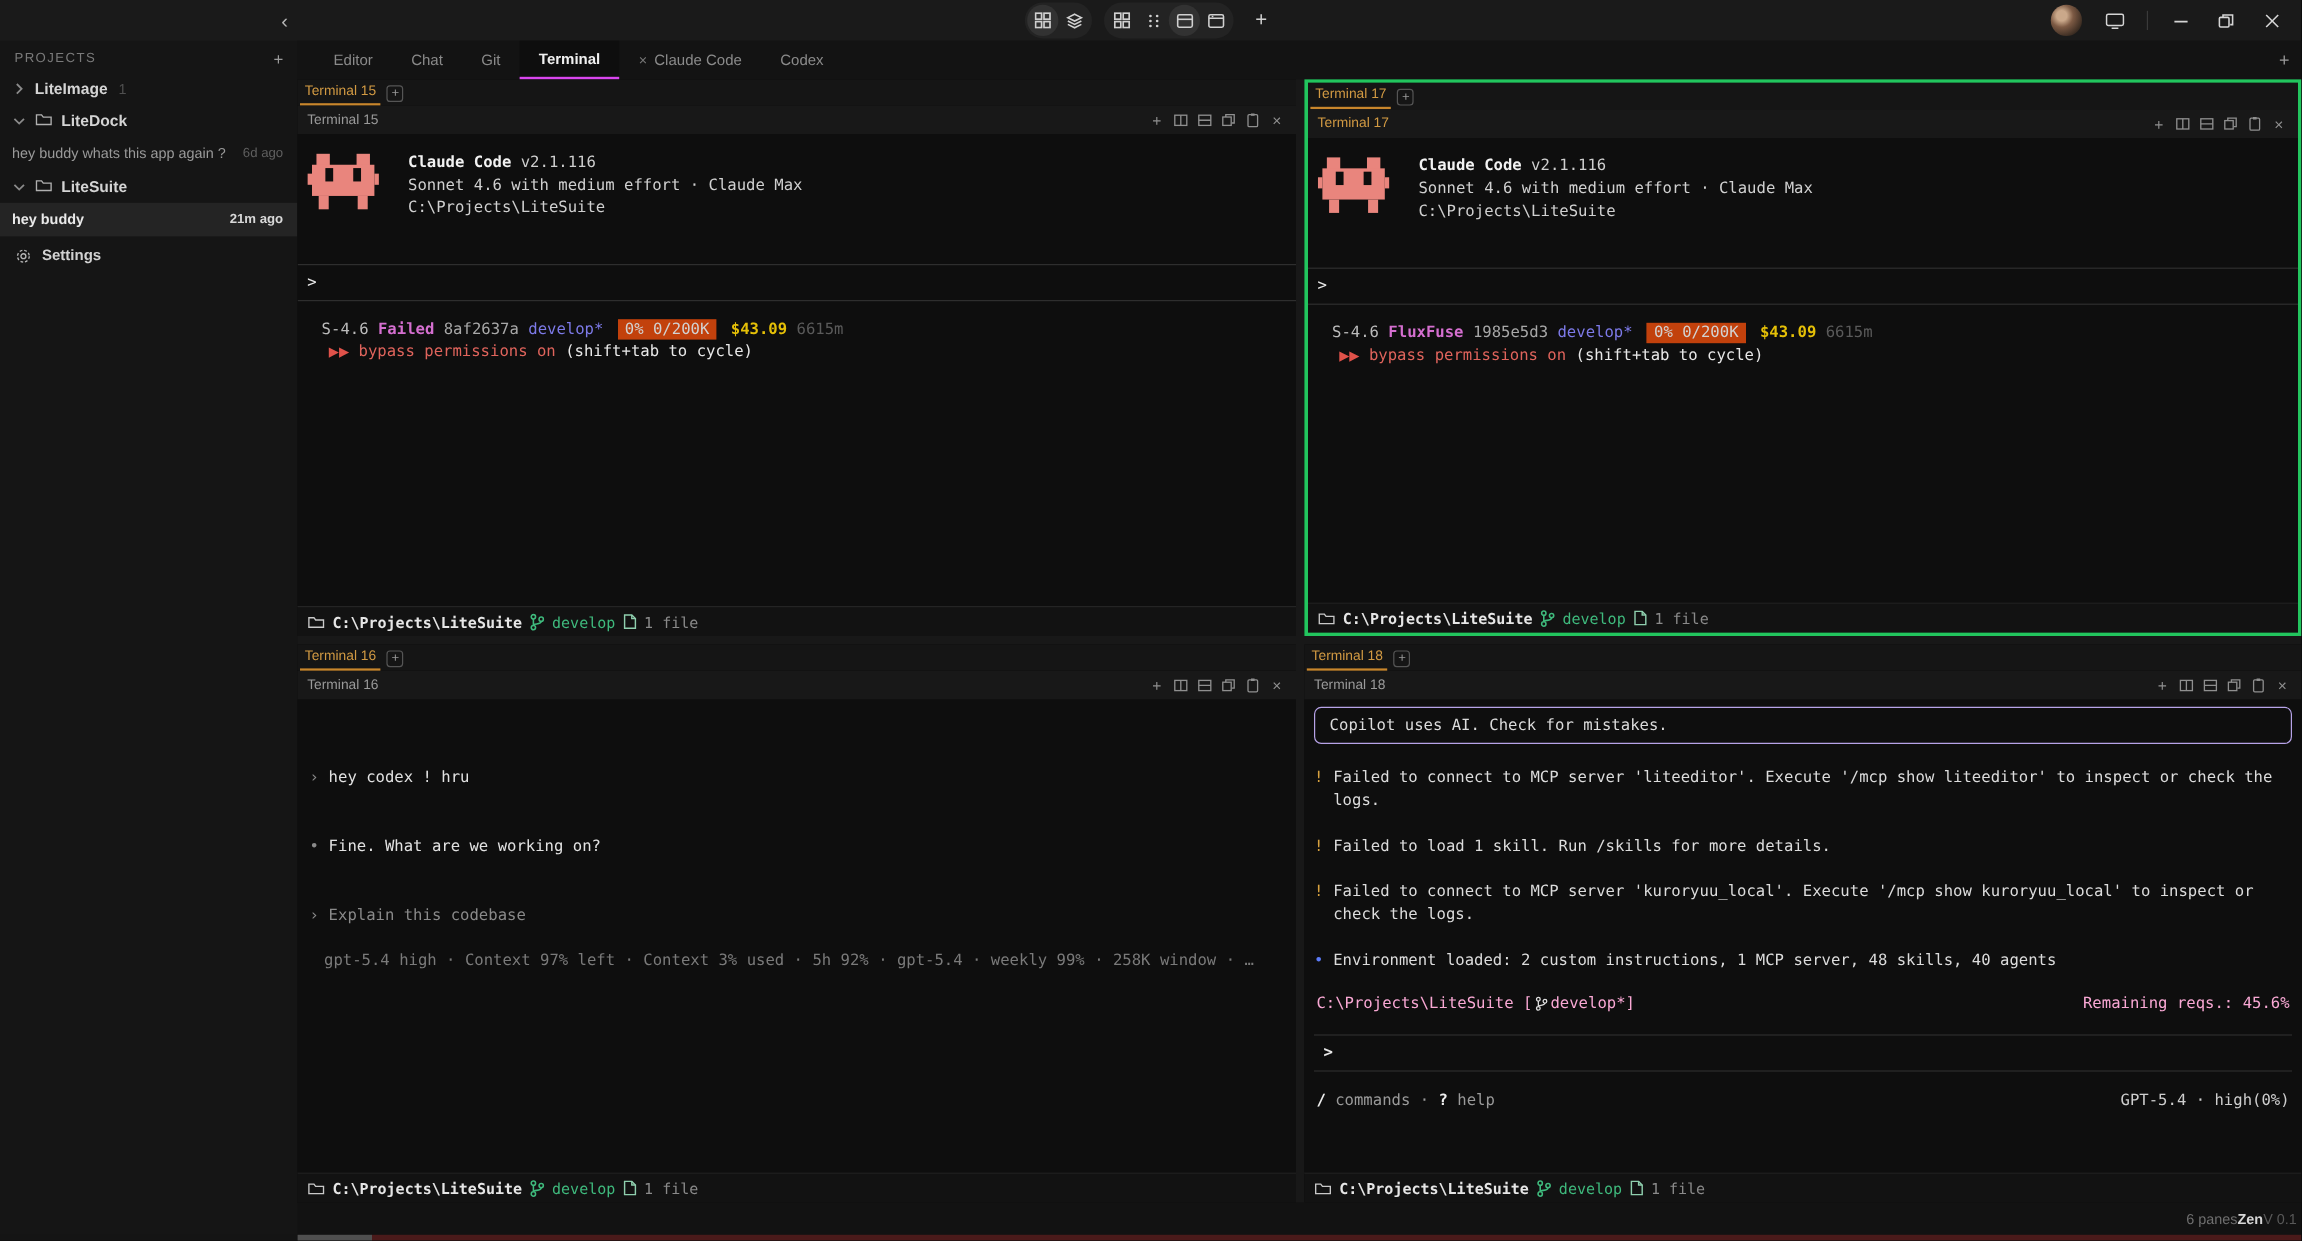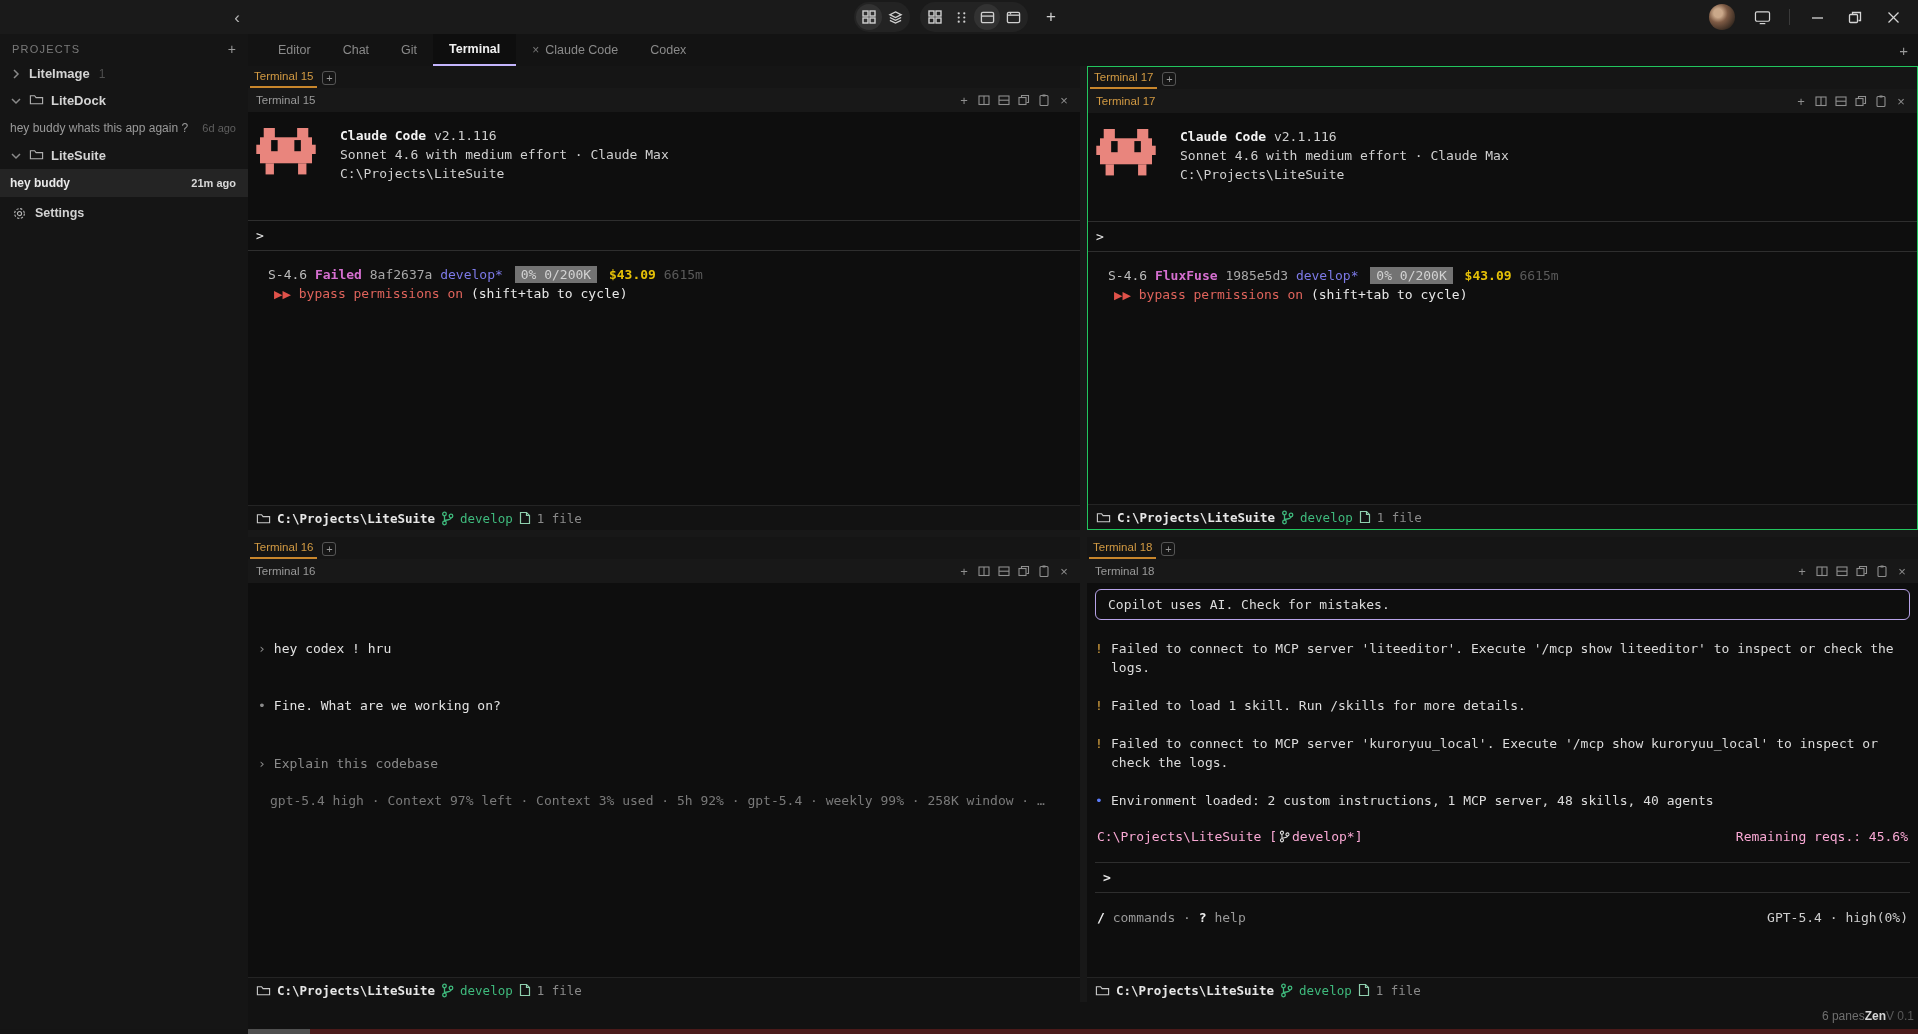--- a/index.html
+++ b/index.html
@@ -46,28 +46,28 @@
   .settings-row { height:28px; display:flex; align-items:center; gap:8px; padding:0 12px; margin-top:2px; }
   .settings-row svg { stroke:#b5b5b5; fill:none; stroke-width:1.2; }
   .settings-label { font-size:12.5px; font-weight:bold; color:#d2d2d2; }
 
   
   .content { flex:1; display:flex; flex-direction:column; min-width:0; background:#181818; }
 
   
   .tabbar { height:32px; flex:0 0 32px; background:#131313; display:flex; align-items:stretch; padding-left:14px; position:relative; }
   .tab { display:flex; align-items:center; padding:0 16px; font-size:12.5px; color:#8a8a8a; gap:6px; }
-  .tab.active { background:#0e0e0e; color:#f0f0f0; font-weight:bold; border-bottom:2px solid #c4b5fd; }
+  .tab.active { background:#0e0e0e; color:#f0f0f0; font-weight:bold; border-bottom:2px solid #d946ef; }
   .tab .tab-x { color:#777; font-size:12px; }
   .tabbar-add { position:absolute; right:10px; top:0; height:32px; display:flex; align-items:center; color:#9a9a9a; font-size:15px; }
 
   
   .grid { flex:1; display:grid; grid-template-columns:832px 831px; grid-template-rows:464px 465px; gap:7px; background:#181818; min-height:0; }
   .pane { display:flex; flex-direction:column; background:#0e0e0e; min-width:0; min-height:0; }
-  .pane.active { border:1px solid #22c55e; }
+  .pane.active { border:3px solid #22c55e; }
   .pane-tabrow { height:22px; flex:0 0 22px; background:#151515; display:flex; align-items:flex-end; padding-left:2px; }
   .pane-tab { height:22px; display:flex; align-items:center; gap:5px; padding:0 4px; font-size:11.5px; color:#d29a43; border-bottom:2px solid #c8862c; }
   .pane-tab-add { width:14px; height:14px; border:1px solid #555; border-radius:3px; color:#999; font-size:11px; line-height:12px; text-align:center; margin-left:5px; margin-bottom:3px; }
   .pane-titlerow { height:24px; flex:0 0 24px; background:#181818; display:flex; align-items:center; padding:0 8px; }
   .pane-title { font-size:11.5px; color:#9a9a9a; }
   .pane-ctls { margin-left:auto; display:flex; align-items:center; gap:4px; }
   .pc { width:16px; height:16px; display:flex; align-items:center; justify-content:center; color:#8f8f8f; font-size:13px; }
   .pc svg { stroke:#8f8f8f; fill:none; stroke-width:1.1; }
   .pane-body { flex:1; background:#0e0e0e; font-family:"DejaVu Sans Mono", monospace; font-size:13px; line-height:19px; color:#d8d8d8; overflow:hidden; position:relative; }
   .pane-footer { height:25px; flex:0 0 25px; background:#121212; border-top:1px solid #242424; display:flex; align-items:center; gap:6px; padding:0 8px; font-family:"DejaVu Sans Mono", monospace; font-size:12.5px; }
@@ -83,21 +83,21 @@
   .cc-name { font-weight:bold; color:#f2f2f2; }
   .cc-ver { color:#cfcfcf; }
   .cc-sub, .cc-path { color:#d0d0d0; }
   .term-input { border-top:1px solid #2e2e2e; border-bottom:1px solid #2e2e2e; padding:5px 8px; margin-top:37px; color:#e8e8e8; }
   .term-input.lower { margin-top:16px; font-weight:bold; }
   .status-line { margin-top:14px; padding-left:20px; white-space:nowrap; }
   .st-model { color:#bcbcbc; }
   .st-session { color:#d56fd0; font-weight:bold; }
   .st-hash { color:#a8a8a8; }
   .st-branch { color:#7d7ae8; }
-  .st-ctx { background:#737373; color:#d2d2d2; padding:1px 6px; margin:0 4px; }
+  .st-ctx { background:#c2410c; color:#d2d2d2; padding:1px 6px; margin:0 4px; }
   .st-cost { color:#e5c007; font-weight:bold; }
   .st-up { color:#5a5a5a; }
   .bypass-line { padding-left:26px; }
   .bp-arrows { color:#e0524a; font-family:"DejaVu Sans", sans-serif; font-size:11px; }
   .bp-text { color:#e0645c; }
   .bp-hint { color:#e8e8e8; }
 
   
   .cx-line { padding-left:10px; white-space:nowrap; }
   .cx-prefix { color:#8a8a8a; margin-right:8px; }

